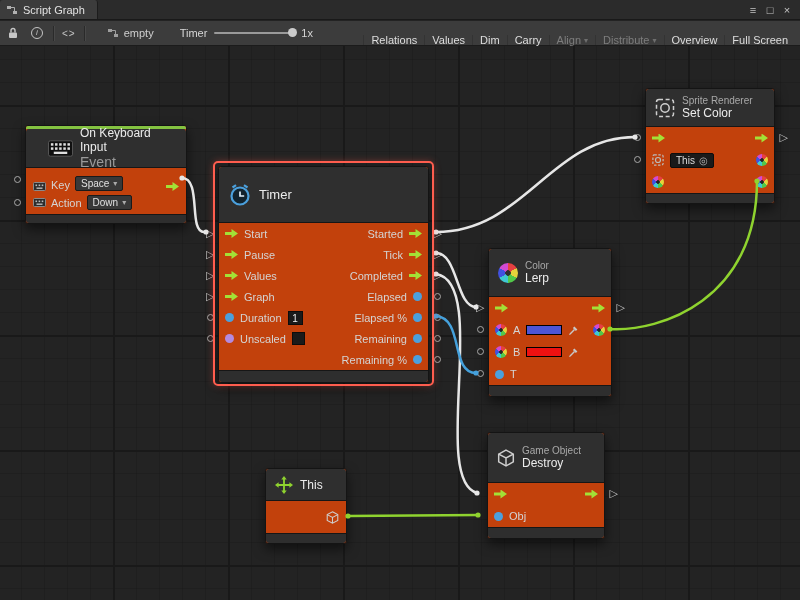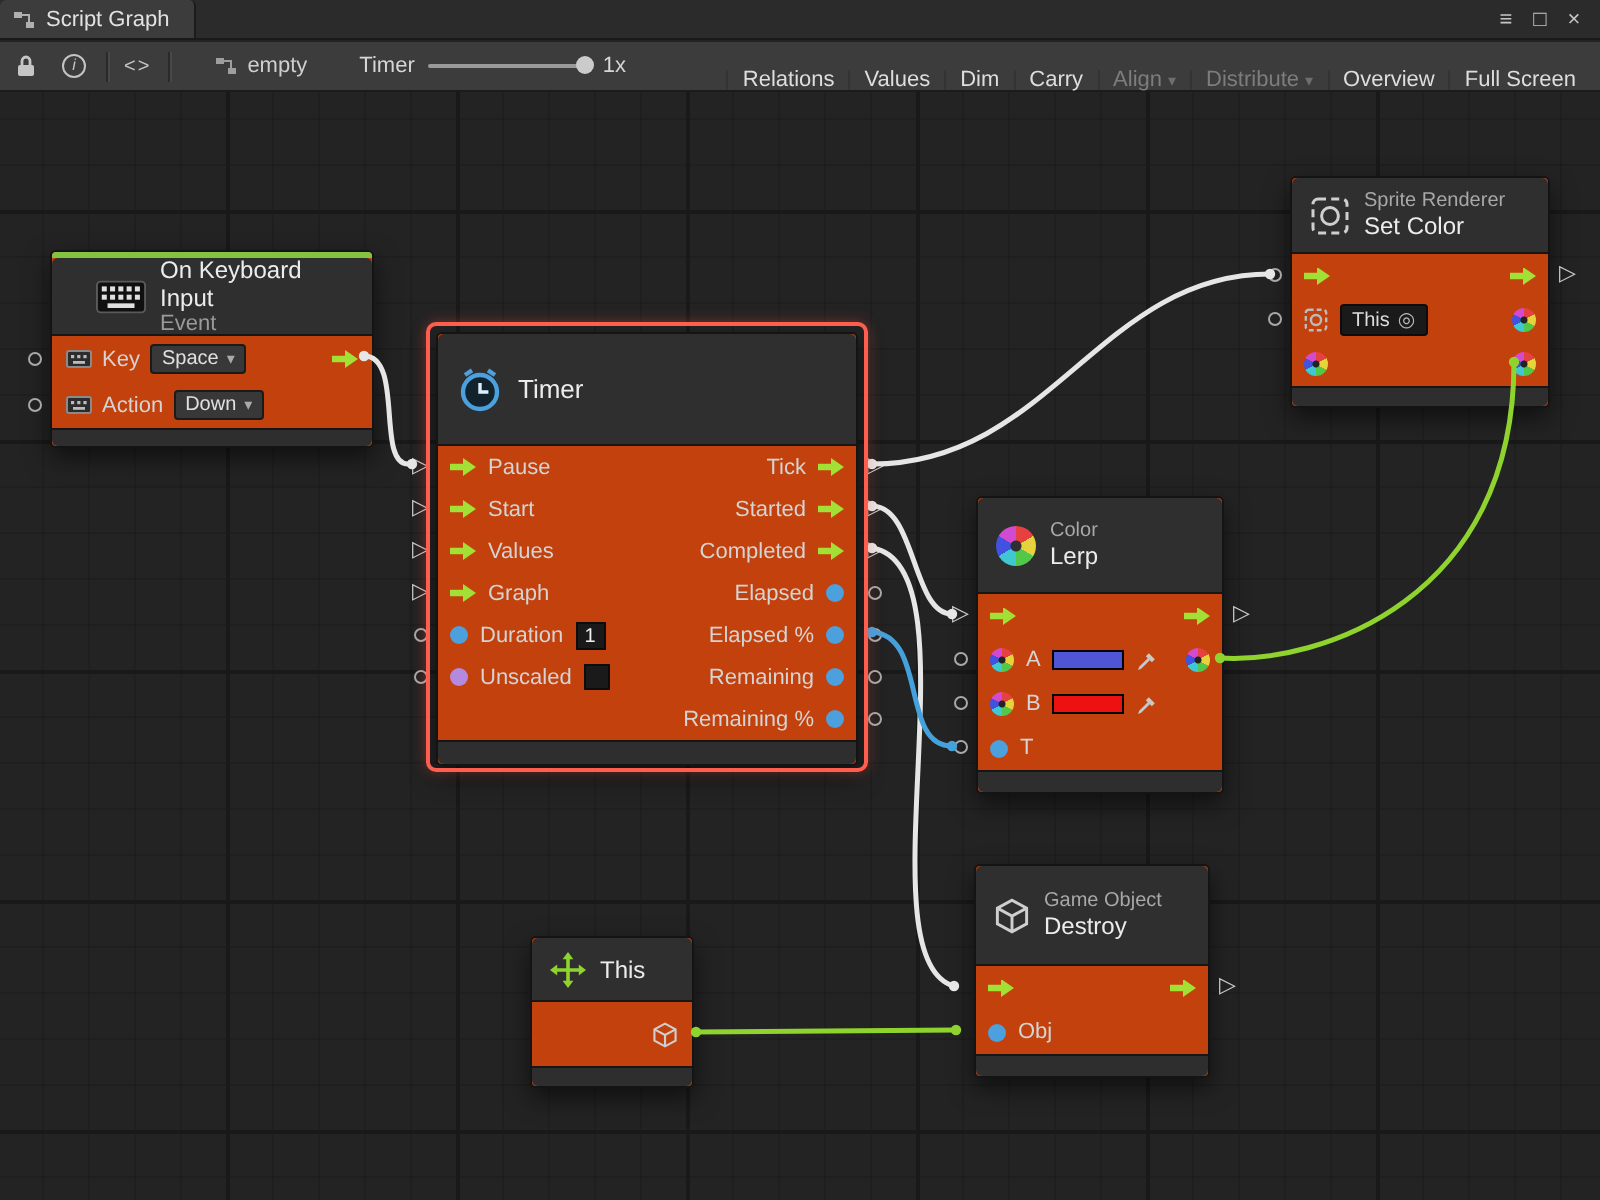--- a/index.html
+++ b/index.html
@@ -47,21 +47,21 @@
   
   #wires { position:absolute; top:0; left:0; z-index:3; pointer-events:none; }
 
   
   .node { position:absolute; z-index:2; background:#c2410c; border:1px solid #141414;
     border-radius:3px; box-shadow:0 5px 12px rgba(0,0,0,.55); }
   .evt-strip { height:3px; background:#84c341; border-radius:2px 2px 0 0; }
   .nhead { display:flex; align-items:center; gap:7px; padding:0 9px; background:#2f2f2f;
     border-bottom:1px solid #161616; border-radius:3px 3px 0 0; }
   .nt { font-size:12px; color:#ececec; }
-  .ns { font-size:11px; color:#9a9a9a; }
+  .ns { font-size:14px; color:#9a9a9a; }
   .ncat { font-size:10px; color:#a8a8a8; }
   .nfoot { background:#2e2e2e; border-top:1px solid #161616; border-radius:0 0 3px 3px; }
   .row { display:flex; align-items:center; gap:5px; padding:0 7px; }
   .trow { display:flex; align-items:center; justify-content:space-between; padding:0 6px; height:21px; }
   .tl,.tr { display:flex; align-items:center; gap:6px; }
   .plabel { color:#d4d4d4; }
 
   
   .fa { width:13px; height:9px; background:#a3e036; flex:none;
     clip-path:polygon(0 32%,50% 32%,50% 0,100% 50%,50% 100%,50% 68%,0 68%); }
@@ -219,21 +219,21 @@
         <rect x="20.2" y="7.3" width="2.6" height="2.6"></rect>
         <rect x="6" y="11.8" width="14" height="2.4"></rect>
       </g>
     </svg>
     <div>
       <div class="nt">On Keyboard Input</div>
       <div class="ns">Event</div>
     </div>
   </div>
   <div>
-    <div class="row" style="height:23px;">
+    <div class="row" style="height:23px;align-items:flex-end;">
       <svg width="13" height="9" viewBox="0 0 13 9">
         <rect x="0.5" y="0.5" width="12" height="8" rx="1" fill="#2c2c2c" stroke="#8a8a8a"></rect>
         <rect x="2.5" y="2.5" width="1.6" height="1.6" fill="#bbb"></rect>
           <rect x="5.6" y="2.5" width="1.6" height="1.6" fill="#bbb"></rect>
         <rect x="8.7" y="2.5" width="1.6" height="1.6" fill="#bbb"></rect>
           <rect x="3.5" y="5.5" width="6" height="1.4" fill="#bbb"></rect>
       </svg>
       <span class="plabel">Key</span>
       <span class="dd">
         <span>Space</span>
@@ -269,34 +269,34 @@
       <path d="M19.5 4.5 L16 2.2" stroke="#4ba0dd" stroke-width="2.2" fill="none"></path>
       <circle cx="12" cy="13" r="8.5" fill="#12232e" stroke="#4ba0dd" stroke-width="2.2"></circle>
       <path d="M12 8.5 V13 H16.2" stroke="#dfeefb" stroke-width="1.7" fill="none"></path>
     </svg>
     <div class="nt" style="font-size:13px;">Timer</div>
   </div>
   <div>
     <div class="trow">
       <span class="tl">
           <span class="fa"></span>
+          <span class="plabel">Start</span>
+        </span>
+      <span class="tr">
+          <span class="plabel">Started</span>
+          <span class="fa"></span>
+        </span>
+    </div>
+    <div class="trow">
+      <span class="tl">
+          <span class="fa"></span>
           <span class="plabel">Pause</span>
         </span>
       <span class="tr">
           <span class="plabel">Tick</span>
-          <span class="fa"></span>
-        </span>
-    </div>
-    <div class="trow">
-      <span class="tl">
-          <span class="fa"></span>
-          <span class="plabel">Start</span>
-        </span>
-      <span class="tr">
-          <span class="plabel">Started</span>
           <span class="fa"></span>
         </span>
     </div>
     <div class="trow">
       <span class="tl">
           <span class="fa"></span>
           <span class="plabel">Values</span>
         </span>
       <span class="tr">
           <span class="plabel">Completed</span>

